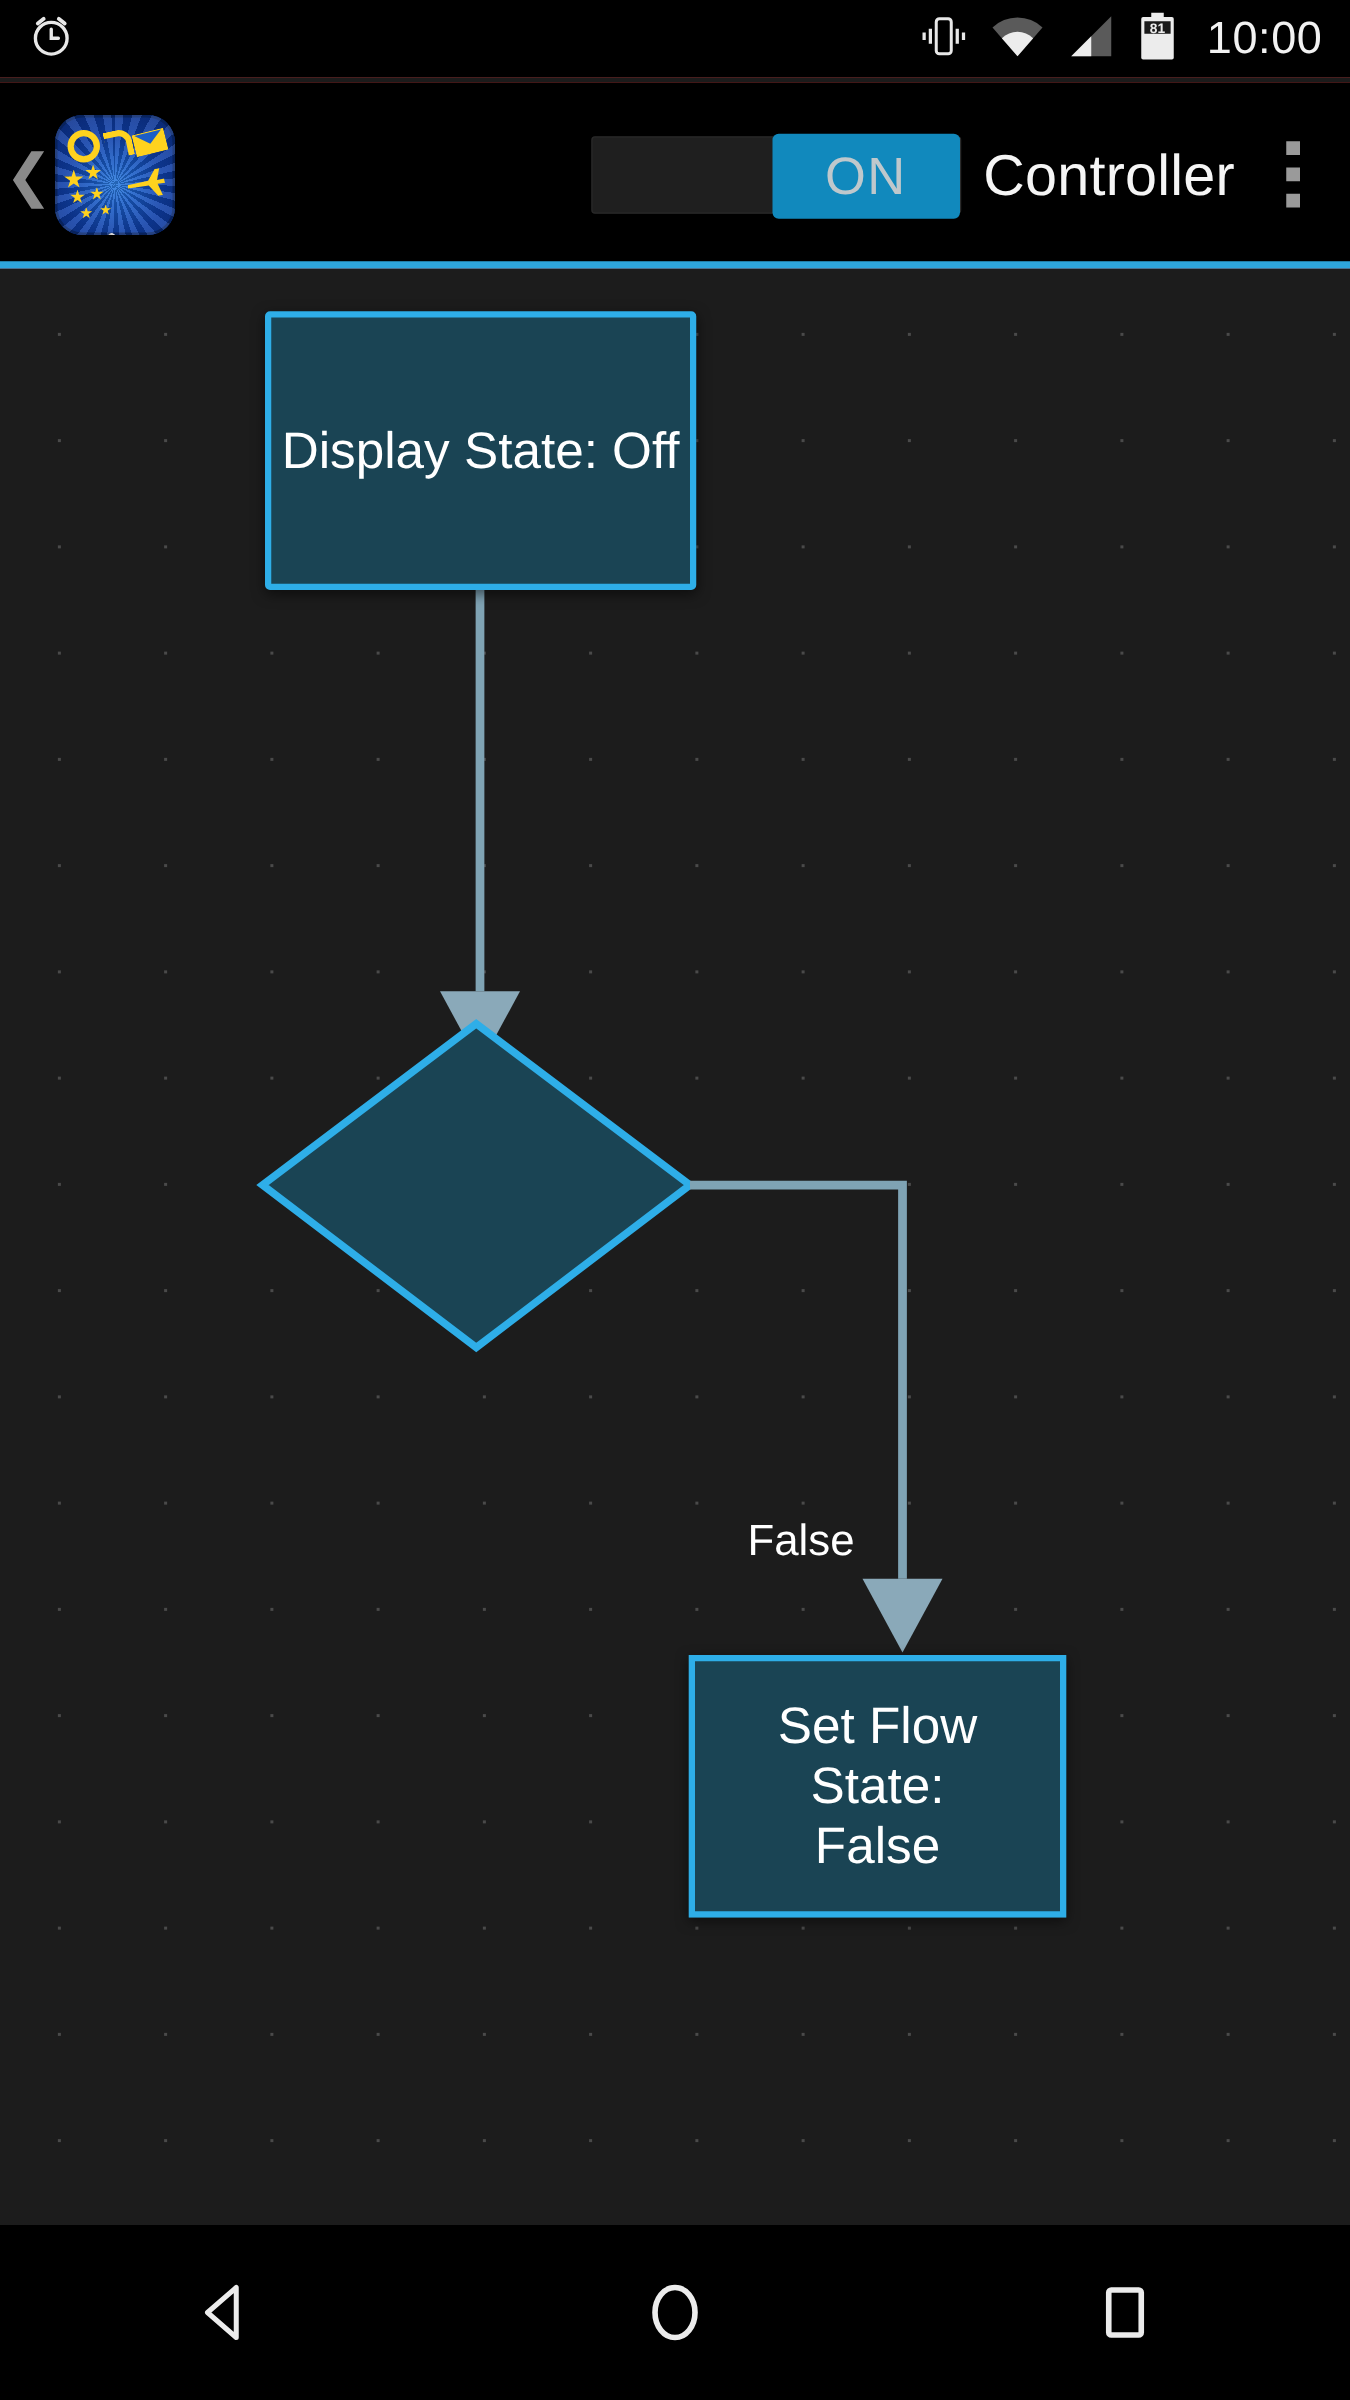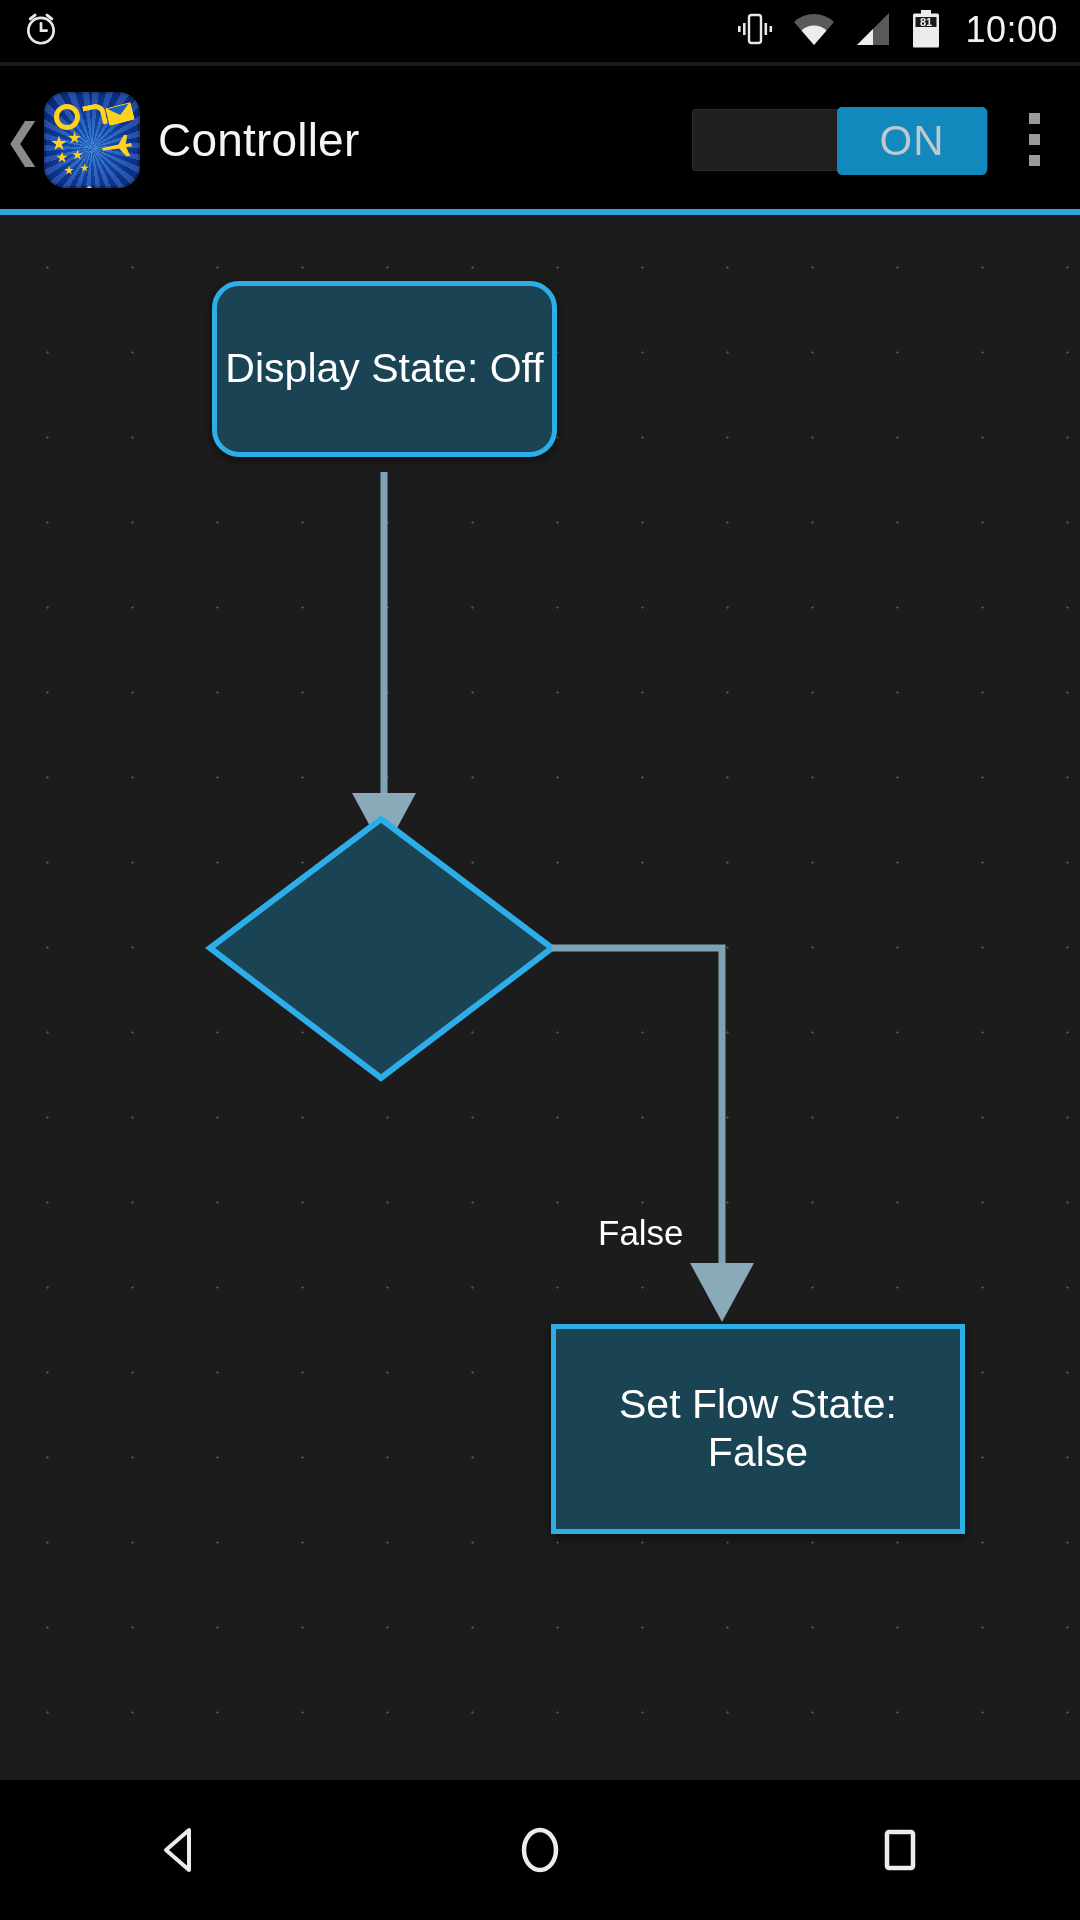--- a/index.html
+++ b/index.html
@@ -141,26 +141,25 @@
   .node {
     position:absolute;
     background:#1a4454;
     border:5px solid #2eaee8;
     display:flex; align-items:center; justify-content:center;
     text-align:center;
     color:#ffffff; font-size:41px; line-height:1.17;
     box-shadow:0 3px 10px rgba(0,0,0,0.55);
   }
   #node-display-state {
-    left:212px; top:34px; width:345px; height:176px;
-    border-radius:27px;
-    margin-top:32px;
+    left:212px; top:34px; width:345px; height:223px;
+    border-radius:4px;
   }
   #node-set-flow-state {
-    left:551px; top:1109px; width:414px; height:210px;
+    left:551px; top:1109px; width:302px; height:210px;
     border-radius:0;
     padding:0 18px;
   }
   #node-ispinset-wrap {
     position:absolute; left:210px; top:604px; width:342px; height:259px;
   }
   #node-ispinset-label {
     position:absolute; left:0; top:0; width:342px; height:259px;
     display:flex; align-items:center; justify-content:center;
     color:#ffffff; font-size:41px; line-height:1.15; text-align:center;
@@ -250,27 +249,27 @@
       <div class="g-plane"></div>
       <div class="g-star s1"></div>
       <div class="g-star s2"></div>
       <div class="g-star s3"></div>
       <div class="g-star s4"></div>
       <div class="g-star s5"></div>
       <div class="g-star s6"></div>
       <div class="g-wand"></div>
     </div>
 
-    <div id="app-title">Controller</div>
-
     <div id="flow-toggle">
       <div id="flow-toggle-thumb">
         <span id="flow-toggle-label">ON</span>
       </div>
     </div>
+
+    <div id="app-title">Controller</div>
 
     <div id="overflow-menu">
       <span></span>
       <span></span>
       <span></span>
     </div>
   </div>
 
   <div id="accent-rule"></div>
 

